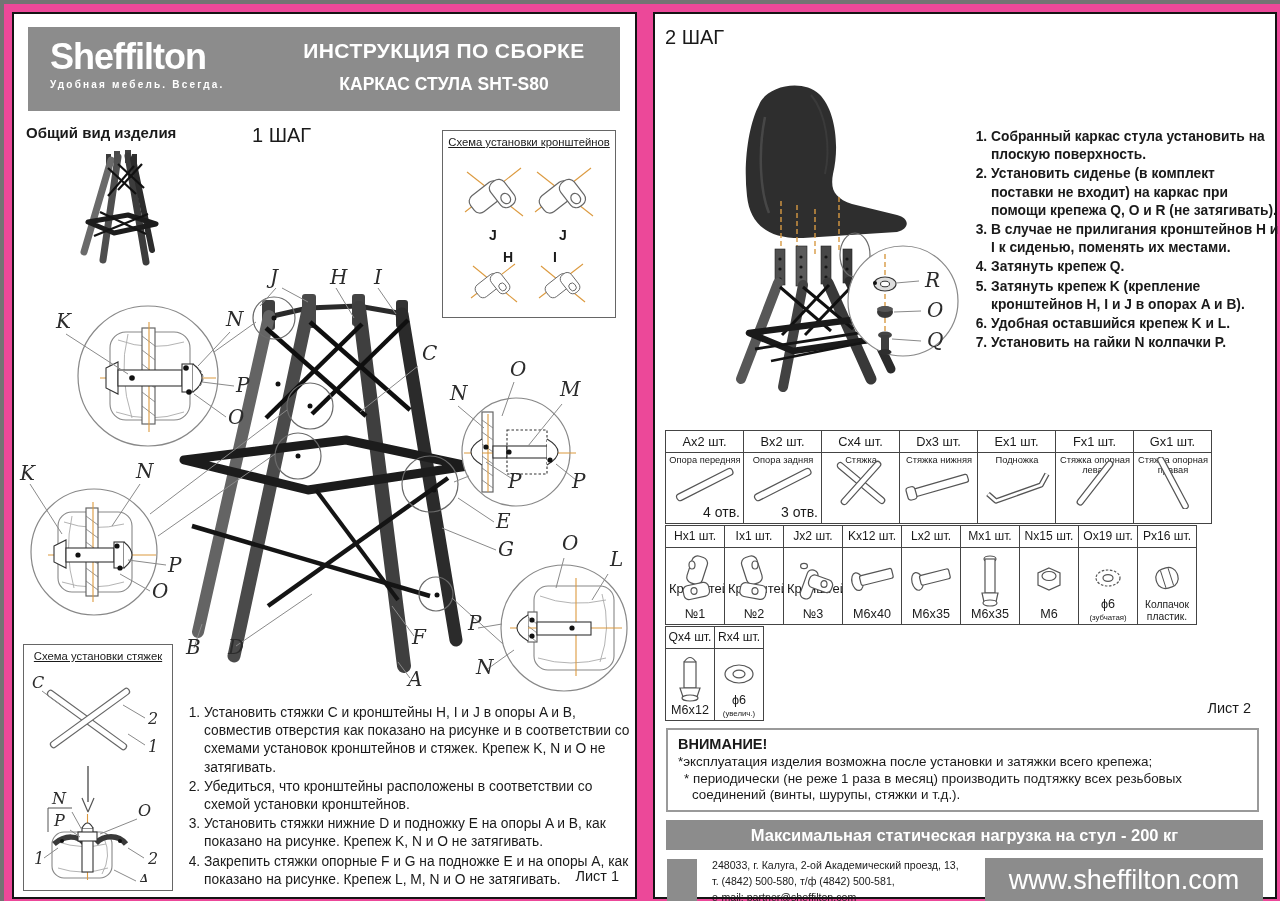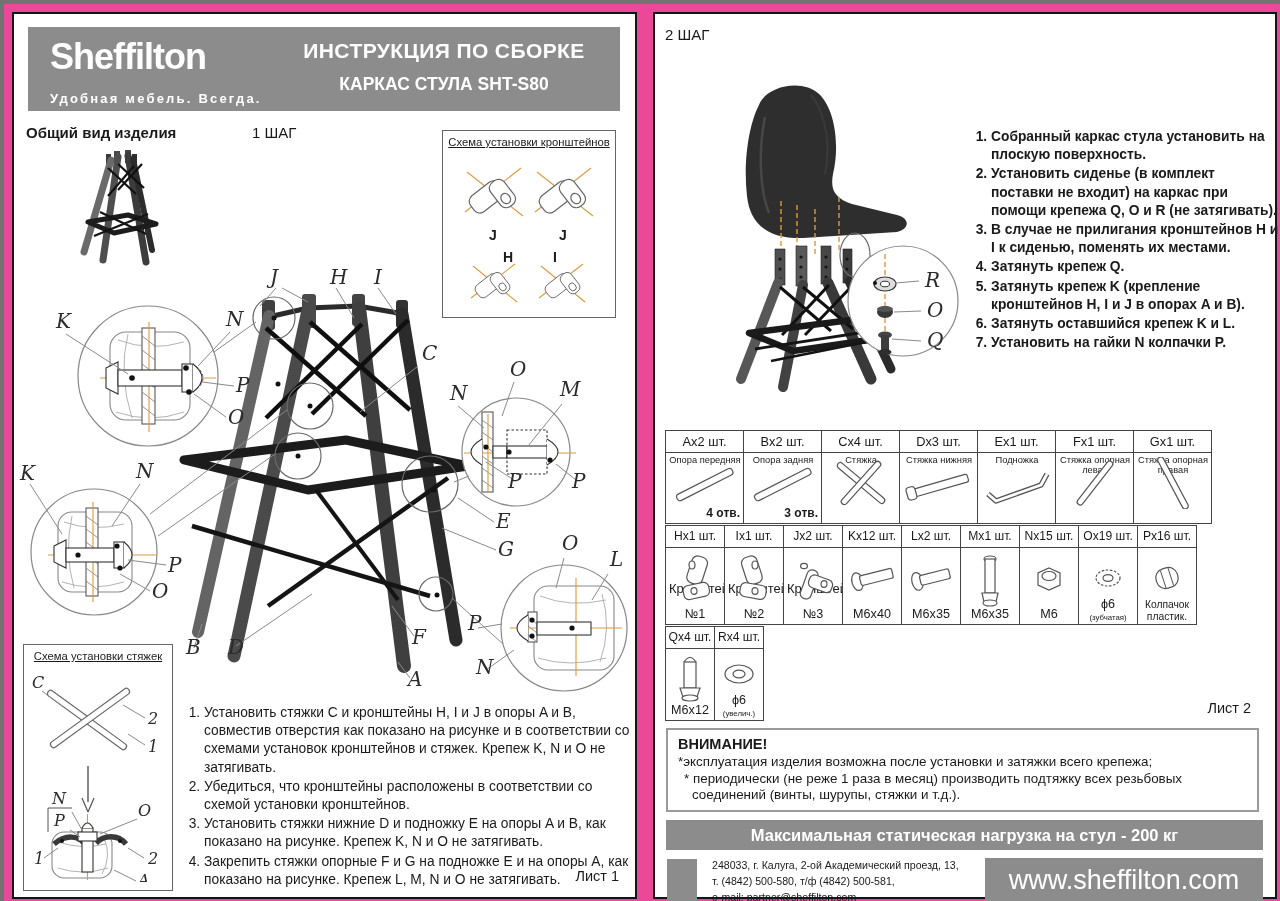--- a/index.html
+++ b/index.html
@@ -6,27 +6,27 @@
   body { width:1280px; height:901px; background:#f4f4f2; font-family:"Liberation Sans",sans-serif; color:#1a1a1a; }
   .canvas { position:relative; width:1278px; height:899px; background:#ec4899; border:4px solid #737373; overflow:hidden; }
   .page { position:absolute; top:8px; height:883px; background:#fff; border:2px solid #141414; }
   .page1 { left:8px; width:621px; }
   .page2 { left:649px; width:620px; }
 
   
   .hdr { position:absolute; left:14px; top:13px; width:592px; height:84px; background:#8c8c8c; display:flex; }
   .logo-wrap { width:240px; padding:12px 0 0 22px; box-sizing:border-box; }
   .logo { color:#fff; font-size:36px; font-weight:bold; letter-spacing:-1px; line-height:1; }
-  .tagline { color:#fff; font-size:13px; font-weight:bold; letter-spacing:2.2px; margin-top:16px; }
+  .tagline { color:#fff; font-size:10px; font-weight:bold; letter-spacing:2.2px; margin-top:4px; }
   .title-wrap { flex:1; text-align:center; padding-top:12px; color:#fff; font-weight:bold; }
   .t1 { font-size:21px; letter-spacing:.4px; }
   .t2 { font-size:17.5px; margin-top:11px; }
 
   .overview-title { position:absolute; left:12px; top:110px; font-size:15px; font-weight:bold; }
-  .step-title { position:absolute; font-size:15px; }
+  .step-title { position:absolute; font-size:20px; }
   .step1 { left:238px; top:110px; }
   .step2 { left:10px; top:12px; }
 
   .mini-chair { position:absolute; left:34px; top:124px; }
   .main-diagram { position:absolute; left:2px; top:250px; }
   .chair2 { position:absolute; left:8px; top:55px; }
 
   .scheme-box { position:absolute; border:1px solid #666; background:#fff; }
   .bracket-box { left:428px; top:116px; width:172px; height:186px; }
   .tie-box { left:9px; top:630px; width:148px; height:245px; }
@@ -48,21 +48,21 @@
   .row3 { left:11px; top:612px; }
   .pcell { border:1px solid #444; margin-left:-1px; position:relative; background:#fff; box-sizing:border-box; }
   .row1 .pcell { width:79px; height:94px; }
   .row2 .pcell { width:60px; height:100px; }
   .row3 .pcell { width:50px; height:95px; }
   .pq { height:21px; line-height:21px; text-align:center; font-size:12.8px; border-bottom:1px solid #444; white-space:nowrap; overflow:hidden; }
   .row2 .pq, .row3 .pq { font-size:12.1px; }
   .pnm { position:absolute; top:24px; left:3px; right:2px; font-size:9.3px; line-height:1.12;text-align:center; }
   .row2 .pnm { font-size:13px;margin-top:32px; }
   .pnt { position:absolute; bottom:3px; left:0; width:100%; text-align:center; font-size:12.6px; }
-  .pnt.corner { left:auto; right:3px; width:auto; font-size:12px;font-weight:bold; }
+  .pnt.corner { left:auto; right:3px; width:auto; font-size:14px; }
   .pnt.lift { bottom:13px; }
   .pnt.small { font-size:10.3px; line-height:1.1; bottom:2px; }
   .psub { position:absolute; bottom:2px; left:0; width:100%; text-align:center; font-size:7.8px; color:#222; }
   .picon { position:absolute; left:50%; top:57%; transform:translate(-50%,-50%); }
   .row2 .picon, .row3 .picon { top:55%; }
 
   .warnbox { position:absolute; left:11px; top:714px; width:593px; height:84px; border:2px solid #9a9a9a; padding:6px 10px; box-sizing:border-box; background:#fff; }
   .warn-title { font-weight:bold; font-size:14.5px; margin-bottom:2px; }
   .warn-line { font-size:13.4px; line-height:1.24; }
   .warn-line.hang { padding-left:14px; text-indent:-8px; }
@@ -461,21 +461,21 @@
         <text class="cl" x="264" y="278">Q</text>
       </g>
     </svg>
 
     <ol class="instr instr2">
       <li>Собранный каркас стула установить на плоскую поверхность.</li>
       <li>Установить сиденье (в комплект поставки не входит) на каркас при помощи крепежа Q, O и R (не затягивать).</li>
       <li>В случае не прилигания кронштейнов H и I к сиденью, поменять их местами.</li>
       <li>Затянуть крепеж Q.</li>
       <li>Затянуть крепеж K (крепление кронштейнов H, I и J в опорах A и B).</li>
-      <li>Затянуть оставшийся крепеж K и L.</li>
+      <li>Удобная оставшийся крепеж K и L.</li>
       <li>Установить на гайки N колпачки P.</li>
     </ol>
 
     <div class="ptable row1">
       <div class="pcell">
         <div class="pq">Ax2 шт.</div>
         <div class="pnm">Опора передняя</div>
         <svg class="picon" width="72" height="46" viewBox="0 0 72 46">
             <g transform="rotate(-27 36 25)">
               <rect class="pi" x="5" y="21" width="62" height="7" rx="3"></rect>

